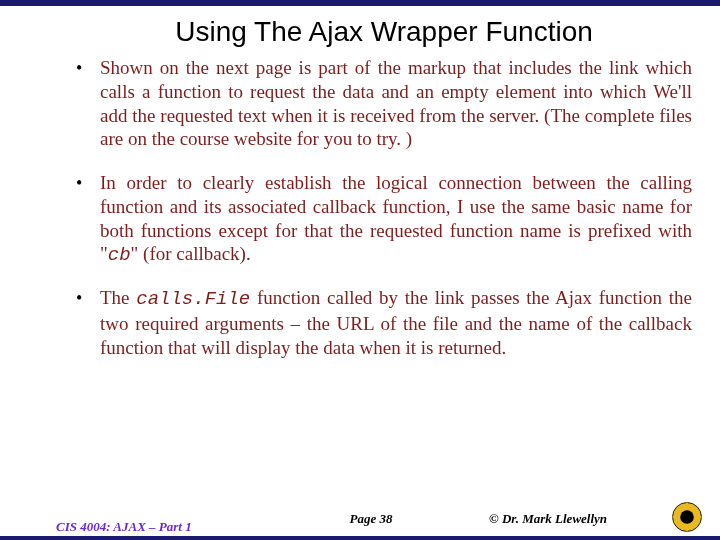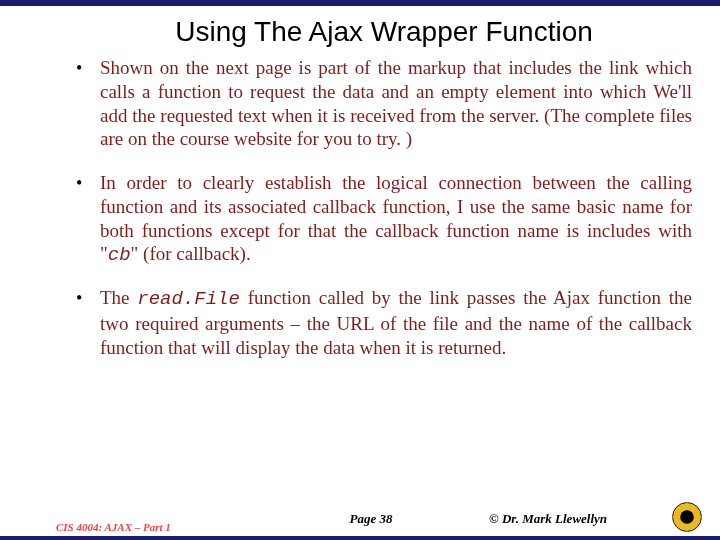--- a/index.html
+++ b/index.html
@@ -54,22 +54,22 @@
   .footer {
     height: 34px;
     display: flex;
     align-items: center;
     padding: 0 20px 0 8px;
     position: relative;
   }
   .footer-left {
     font-style: italic;
     font-weight: bold;
-    font-size: 11px;
-    color: #ef4444;
+    font-size: 13px;
+    color: #6d28d9;
     flex: 0 0 auto;
     width: 230px;
     margin-top: 16px;
   }
   .footer-center {
     font-style: italic;
     font-weight: bold;
     font-size: 13px;
     color: #000;
     flex: 0 0 auto;
@@ -104,28 +104,28 @@
     <div class="bullet">
       <div class="bullet-mark">•</div>
       <div class="bullet-text">
         <span>Shown on the next page is part of the markup that includes the link which calls a function to request the data and an empty element into which We'll add the requested text when it is received from the server.   (The complete files are on the course website for you to try. )</span><span class="mono"></span><span></span>
       </div>
     </div>
 
     <div class="bullet">
       <div class="bullet-mark">•</div>
       <div class="bullet-text">
-        <span>In order to clearly establish the logical connection between the calling function and its associated callback function, I use the same basic name for both functions except for that the callback function name is includes with "</span><span class="mono">cb</span><span>" (for callback).</span>
+        <span>In order to clearly establish the logical connection between the calling function and its associated callback function, I use the same basic name for both functions except for that the requested function name is prefixed with "</span><span class="mono">cb</span><span>" (for callback).</span>
       </div>
     </div>
 
     <div class="bullet">
       <div class="bullet-mark">•</div>
       <div class="bullet-text">
-        <span>The </span><span class="mono">read.File</span><span> function called by the link passes the Ajax function the two required arguments – the URL of the file and the name of the callback function that will display the data when it is returned.</span>
+        <span>The </span><span class="mono">calls.File</span><span> function called by the link passes the Ajax function the two required arguments – the URL of the file and the name of the callback function that will display the data when it is returned.</span>
       </div>
     </div>
 
   </div>
 
   <div class="footer">
     <div class="footer-left">CIS 4004: AJAX – Part 1</div>
     <div class="footer-center">Page 38</div>
     <div class="footer-right">© Dr. Mark Llewellyn</div>
     <div class="logo">

